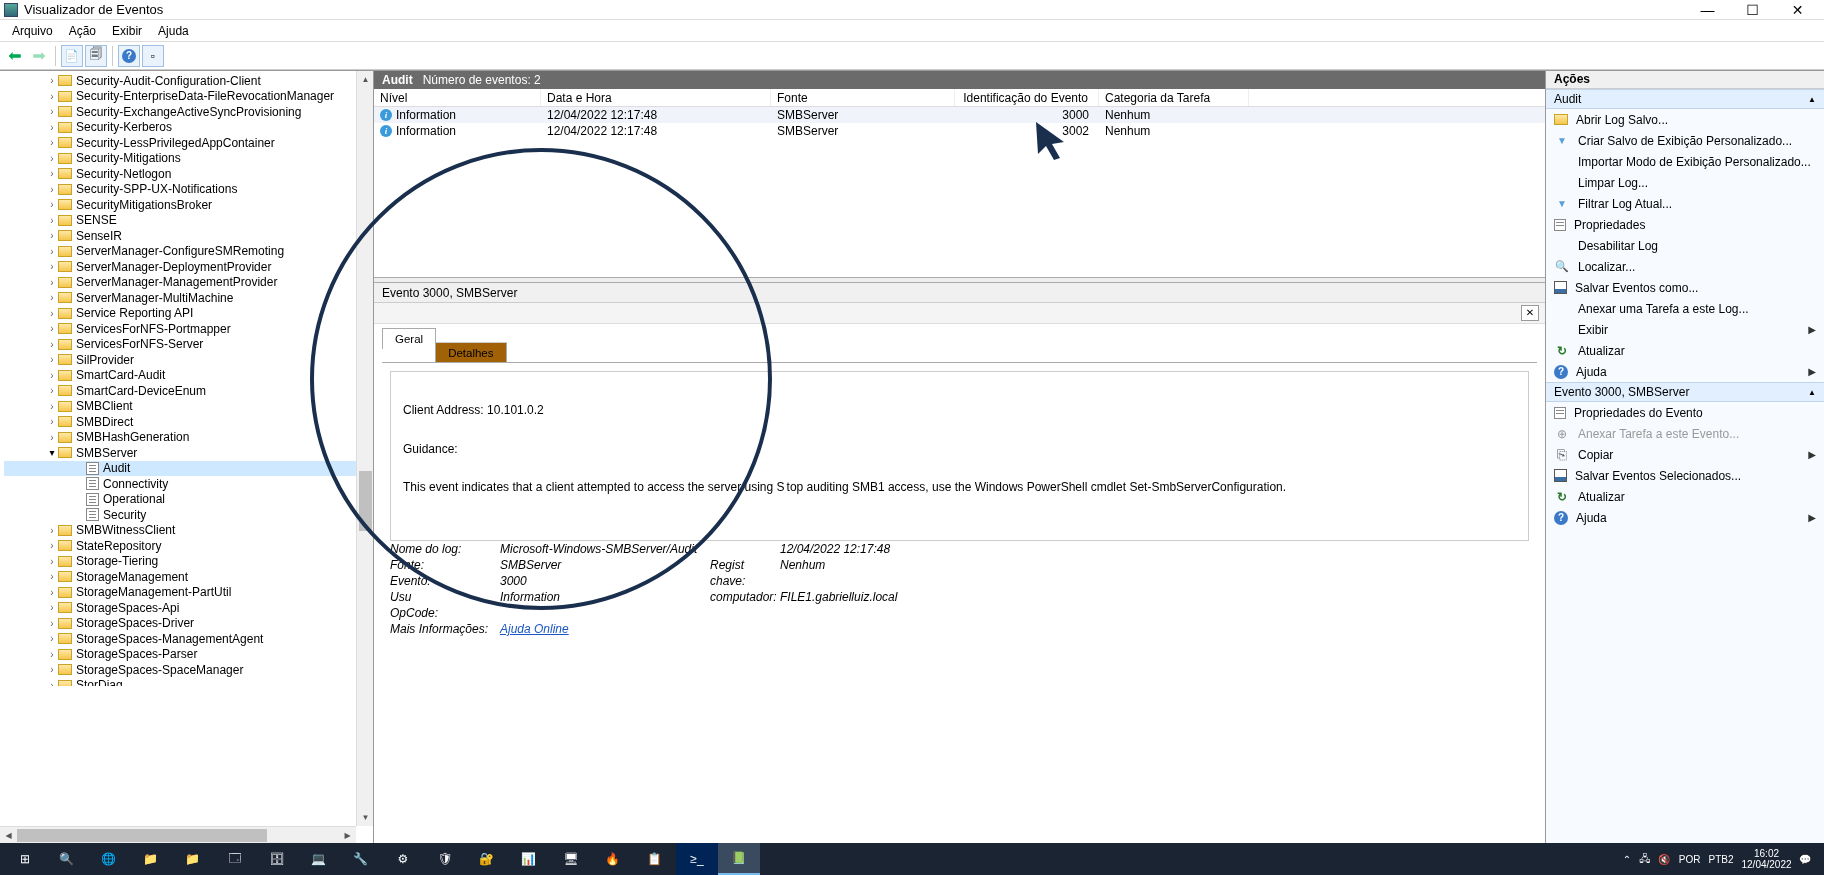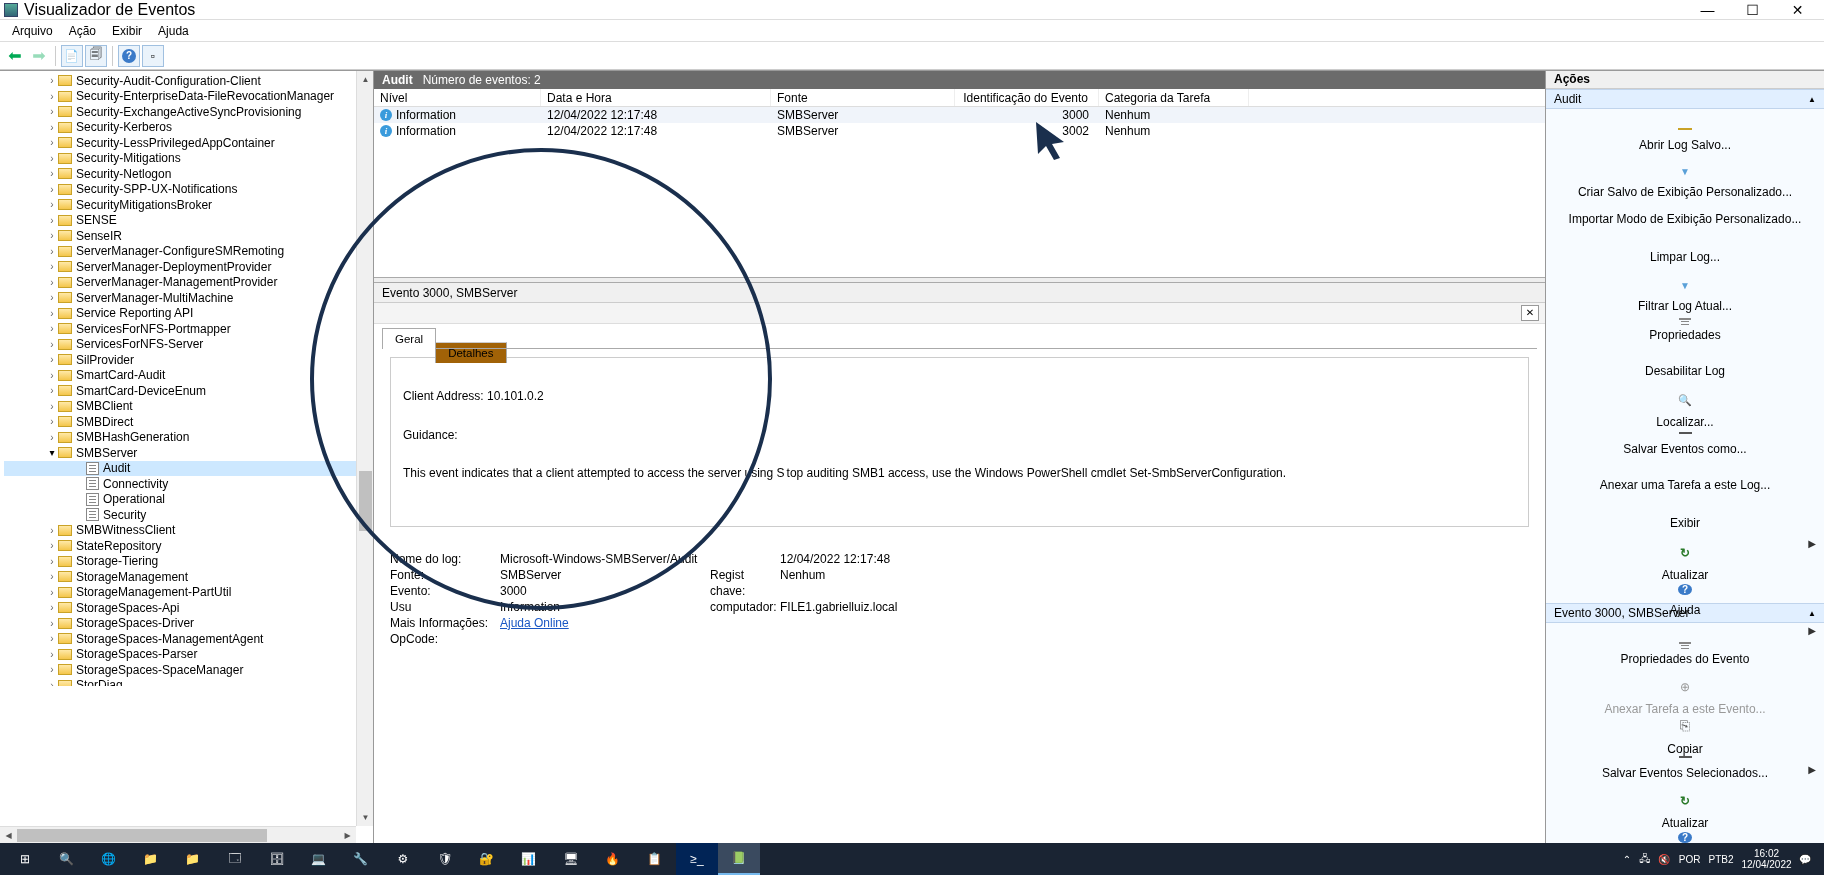--- a/index.html
+++ b/index.html
@@ -1,21 +1,21 @@
 <!DOCTYPE html>
 <html><head>
 <meta charset="utf-8">
 <style>
 * { box-sizing: border-box; margin: 0; padding: 0; }
 body { font-family: "Segoe UI", Tahoma, sans-serif; font-size: 12px; background: #fff; overflow: hidden; width: 1824px; height: 875px; position: relative; }
 
 
 .titlebar { height: 20px; display: flex; align-items: center; padding: 0 4px; border-bottom: 1px solid #ddd; }
 .titlebar .app-icon { width: 14px; height: 14px; background: linear-gradient(to bottom,#5a9,#367); margin-right: 6px; border:1px solid #346;}
-.titlebar .title { flex:1; font-size: 16px; }
+.titlebar .title { flex:1; font-size: 13px; }
 .titlebar .win-controls { display:flex; gap: 0; }
 .titlebar .win-btn { width: 45px; height: 20px; display:flex; align-items:center; justify-content:center; font-size:14px; }
 
 
 .menubar { height: 22px; display:flex; align-items:center; padding: 0 6px; gap: 4px; border-bottom: 1px solid #ddd; }
 .menubar span { padding: 2px 6px; }
 
 
 .toolbar { height: 28px; display:flex; align-items:center; padding: 0 4px; gap: 2px; border-bottom: 1px solid #ccc; }
 .tb-btn { width: 22px; height: 22px; display:flex; align-items:center; justify-content:center; border:1px solid transparent; }
@@ -61,42 +61,42 @@
 .info-icon { width:12px; height:12px; border-radius:50%; background:#3a9bdc; color:#fff; display:inline-flex; align-items:center; justify-content:center; font-size:9px; font-weight:bold; margin-right:4px; font-style:italic; font-family:serif;}
 .col-level { width:167px; display:flex; align-items:center; }
 .col-date { width:230px; }
 .col-source { width:184px; }
 .col-id { width:144px; text-align:right; padding-right:10px !important; }
 .col-cat { width:150px; }
 
 .splitter-h { height:6px; background:#eee; border-top:1px solid #aaa; border-bottom:1px solid #aaa; cursor:row-resize;}
 
 .detail-header { height:20px; background:#f0f0f0; border-bottom:1px solid #ccc; padding:2px 8px; display:flex; align-items:center;}
-.tabs-row { display:flex; padding:4px 8px 0 8px; background:#fff; position:relative; }
+.tabs-row { display:flex; padding:4px 8px 14px 8px; background:#fff; position:relative; }
 .tab { padding:4px 12px; border:1px solid #aaa; border-bottom:none; background:#fff; margin-right:-1px; font-size:11.5px; position:relative; z-index:2;}
 .tab.inactive { background:#a16207; border-top-color:#ccc; top:14px; z-index:1;}
 .tabs-border { position:absolute; left:8px; right:8px; bottom:0; height:1px; background:#aaa; z-index:1;}
 .detail-close { display:flex; justify-content:flex-end; padding:2px 6px; background:#f4f4f4; border-bottom:1px solid #ddd;}
 .detail-close button { width:18px; height:16px; background:#fff; border:1px solid #999; font-size:10px; line-height:1;}
 
 .detail-body { background:#fff; padding:8px 16px 12px 16px; flex:1; position:relative;}
 .msg-box { border:1px solid #ccc; padding:10px 12px; background:#fff; font-size:12px; line-height:1.6; height:170px;}
-.prop-grid { margin-top:24px; font-size:12px;}
+.prop-grid { margin-top:0; font-size:12px;font-style:italic;}
 .prop-row { display:flex; padding:1px 0;}
 .prop-label { width:110px; }
 .prop-val { width:210px; }
 .prop-label2 { width:70px; }
 .prop-val2 { }
 .link { color:#1a57c4; text-decoration:underline; cursor:pointer; }
 
 
 .right-header { height:18px; background:#f0f0f0; border-bottom:1px solid #ccc; padding:1px 8px; font-weight:bold;}
 .right-body { flex:1; background:#f7fbff; overflow:hidden;}
 .right-section-head { background:#e1efff; border-top:1px solid #c0d4ec; border-bottom:1px solid #c0d4ec; padding:2px 8px; display:flex; justify-content:space-between; align-items:center;}
-.action-item { display:flex; align-items:center; padding:19px 8px; gap:8px; height:21px;flex-direction:column;}
+.action-item { display:flex; align-items:center; padding:8px 8px; gap:8px; height:21px;}
 .action-item.disabled { color:#999; }
 .a-icon { width:16px; height:16px; display:inline-flex; align-items:center; justify-content:center; font-size:12px;}
 .a-icon.folder { background:linear-gradient(#ffe9a8,#f4c64b); border:1px solid #c9a227; width:14px; height:11px;}
 .a-icon.filter::before { content:"▼"; color:#5aa0d8; font-size:10px;}
 .a-icon.props { border:1px solid #888; width:12px; height:12px; background:#fff; position:relative;}
 .a-icon.props::after { content:""; position:absolute; left:1px; right:1px; top:2px; height:1px; background:#888; box-shadow:0 3px 0 #888;}
 .a-icon.find::before { content:"🔍"; font-size:11px;}
 .a-icon.save { border:1px solid #555; width:13px; height:13px; background:linear-gradient(#fff 60%,#3a6ea5 60%);}
 .a-icon.refresh::before { content:"↻"; color:#2a7a2a; font-weight:bold;}
 .a-icon.help { width:14px; height:14px; border-radius:50%; background:#3a7ac8; color:#fff; font-weight:bold; font-size:10px;}
@@ -440,25 +440,25 @@
           <div class="prop-label2">chave:</div>
           <div class="prop-val2"></div>
         </div>
         <div class="prop-row">
           <div class="prop-label">Usu</div>
           <div class="prop-val">Information</div>
           <div class="prop-label2">computador:</div>
           <div class="prop-val2">FILE1.gabrielluiz.local</div>
         </div>
         <div class="prop-row">
+          <div class="prop-label">OpCode:</div>
+        </div>
+        <div class="prop-row">
           <div class="prop-label">Mais Informações:</div>
           <div class="prop-val"><span class="link">Ajuda Online</span></div>
-        </div>
-        <div class="prop-row">
-          <div class="prop-label">OpCode:</div>
         </div>
       </div>
     </div>
   </div>
 
   <div class="right-panel">
     <div class="right-header">Ações</div>
     <div class="right-body">
       <div class="right-section-head">
         <span>Audit</span>

